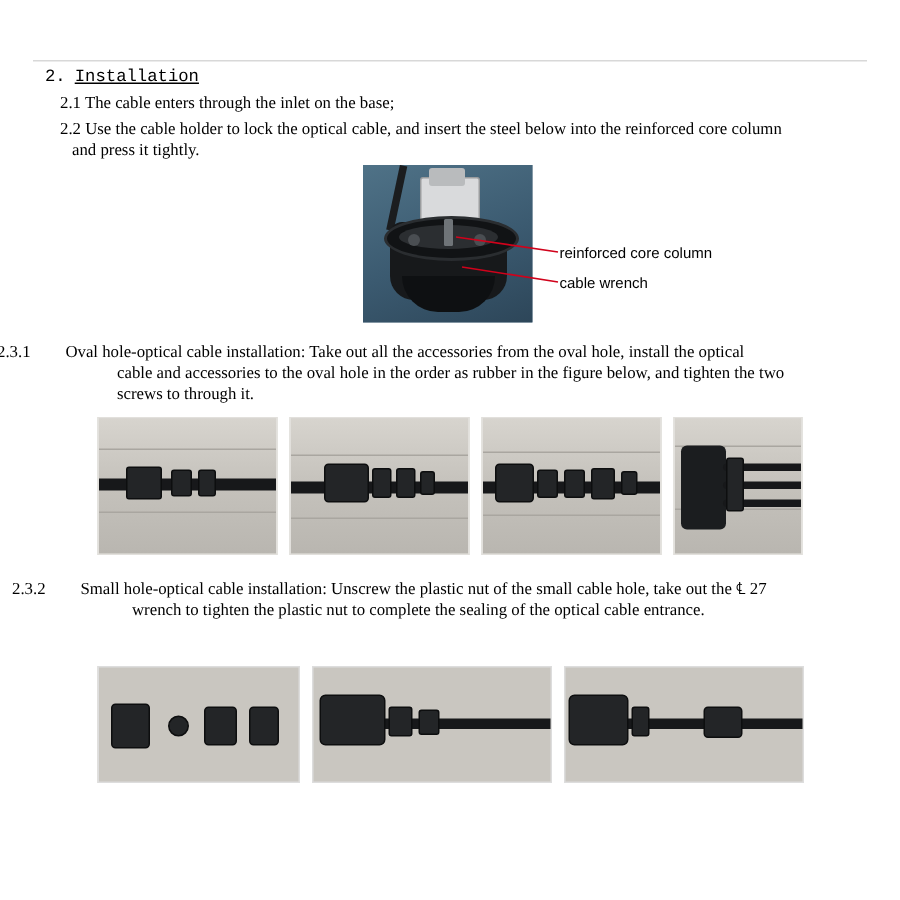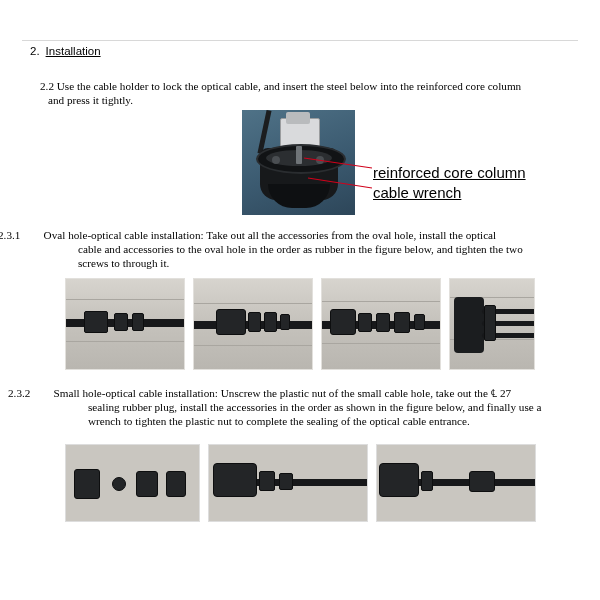--- a/index.html
+++ b/index.html
@@ -24,21 +24,21 @@
   .top-rule {
     position: absolute;
     left: 22px; top: 40px;
     width: 556px;
     border-top: 1px solid #d8d8d8;
   }
   .heading-row {
     position: absolute;
     left: 30px; top: 45px;
     font-size: 11.5px;
-    font-family: Liberation Sans, sans-serif;
+    font-family: Liberation Mono, monospace;
   }
   .heading-num { margin-right: 6px; }
   .heading-text { text-decoration: underline; }
 
   .para {
     position: absolute;
     font-size: 11.2px;
     line-height: 14px;
     font-family: "Liberation Serif", serif;
   }
@@ -137,24 +137,23 @@
 
   
   .callout-svg {
     position: absolute;
     left: 300px; top: 140px;
     width: 80px; height: 55px;
   }
   .label {
     position: absolute;
     font-family: "Liberation Sans", sans-serif;
-    font-size: 15px;
+    font-size: 10px;
     color: #000;
     white-space: nowrap;
-    text-decoration: underline;
   }
   .label-core { left: 373px; top: 164px; }
   .label-holder { left: 373px; top: 184px; }
 
   
   .strip1 { position: absolute; left: 65px; top: 278px; height: 92px; }
   .ph {
     position: absolute;
     top: 0;
     height: 92px;
@@ -201,20 +200,24 @@
 <body>
 
 <div class="page">
 
   <div class="top-rule"></div>
 
   <div class="heading-row">
     <span class="heading-num">2.</span><span class="heading-text">Installation</span>
   </div>
 
+  <div class="para p21">
+    <span class="num">2.1</span>
+    <span>The cable enters through the inlet on the base;</span>
+  </div>
 
   <div class="para p22">
     <span class="num">2.2</span>
     <span>Use the cable holder to lock the optical cable, and insert the steel below into the reinforced core column</span>
     <span class="cont">and press it tightly.</span>
   </div>
 
   <div class="fig1">
     <div class="sky"></div>
     <div class="cable"></div>
@@ -285,21 +288,20 @@
       <div class="nutblk" style="left:4px; top:18px; width:30px; height:56px; border-radius:4px;"></div>
       <div class="rod" style="left:32px; top:30px; width:60px; height:5px;"></div>
       <div class="rod" style="left:32px; top:42px; width:60px; height:5px;"></div>
       <div class="rod" style="left:32px; top:54px; width:60px; height:5px;"></div>
       <div class="cuff" style="left:34px; top:26px; width:12px; height:36px;"></div>
     </div>
   </div>
 
   <div class="para p232">
     <span class="ind"><span class="num">2.3.2</span>&nbsp;&nbsp;<span>Small hole-optical cable installation: Unscrew the plastic nut of the small cable hole, take out the ℄ 27</span></span>
-    <span class="ind2">sealing rubber plug, install the accessories in the order as shown in the figure below, and finally  use a</span>
     <span class="ind2">wrench to tighten the plastic nut to complete the sealing of the optical cable entrance.</span>
   </div>
 
   <div class="strip2">
 
     <div class="ph2" style="left:0px; width:135px;">
       <div class="floor"></div>
       <div class="grout" style="top:18px;"></div>
       <div class="grout" style="top:58px;"></div>
       <div class="cuff" style="left:8px; top:24px; width:26px; height:30px; border-radius:3px;"></div>

